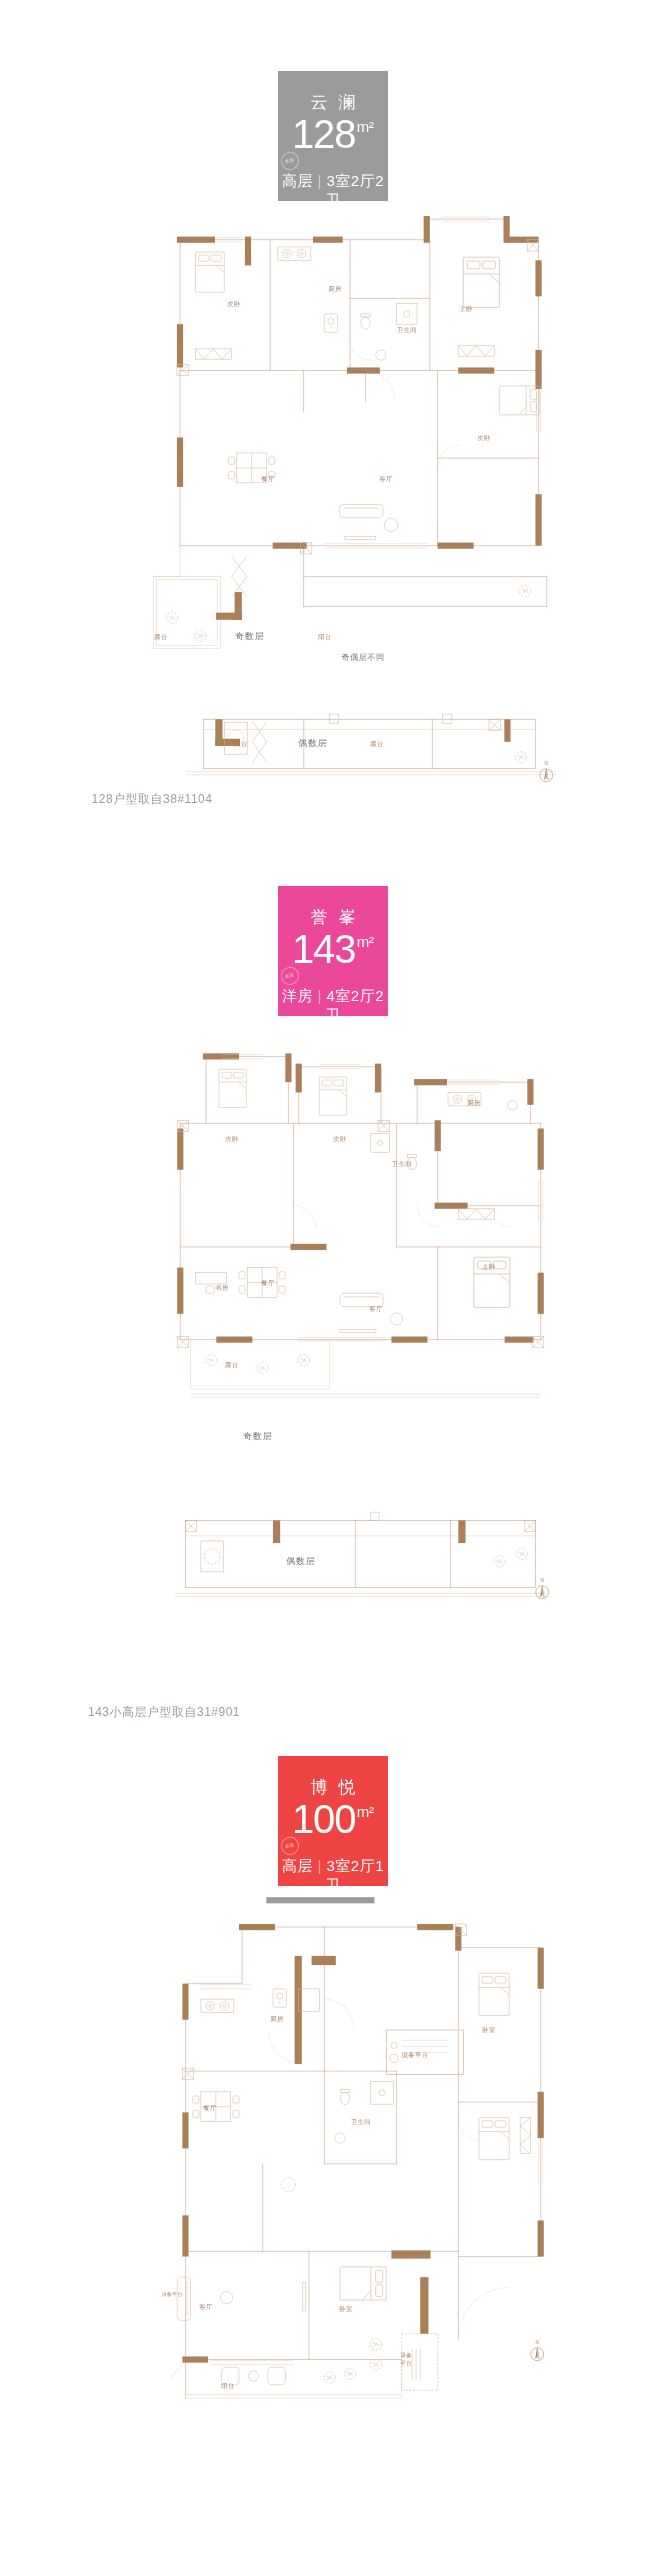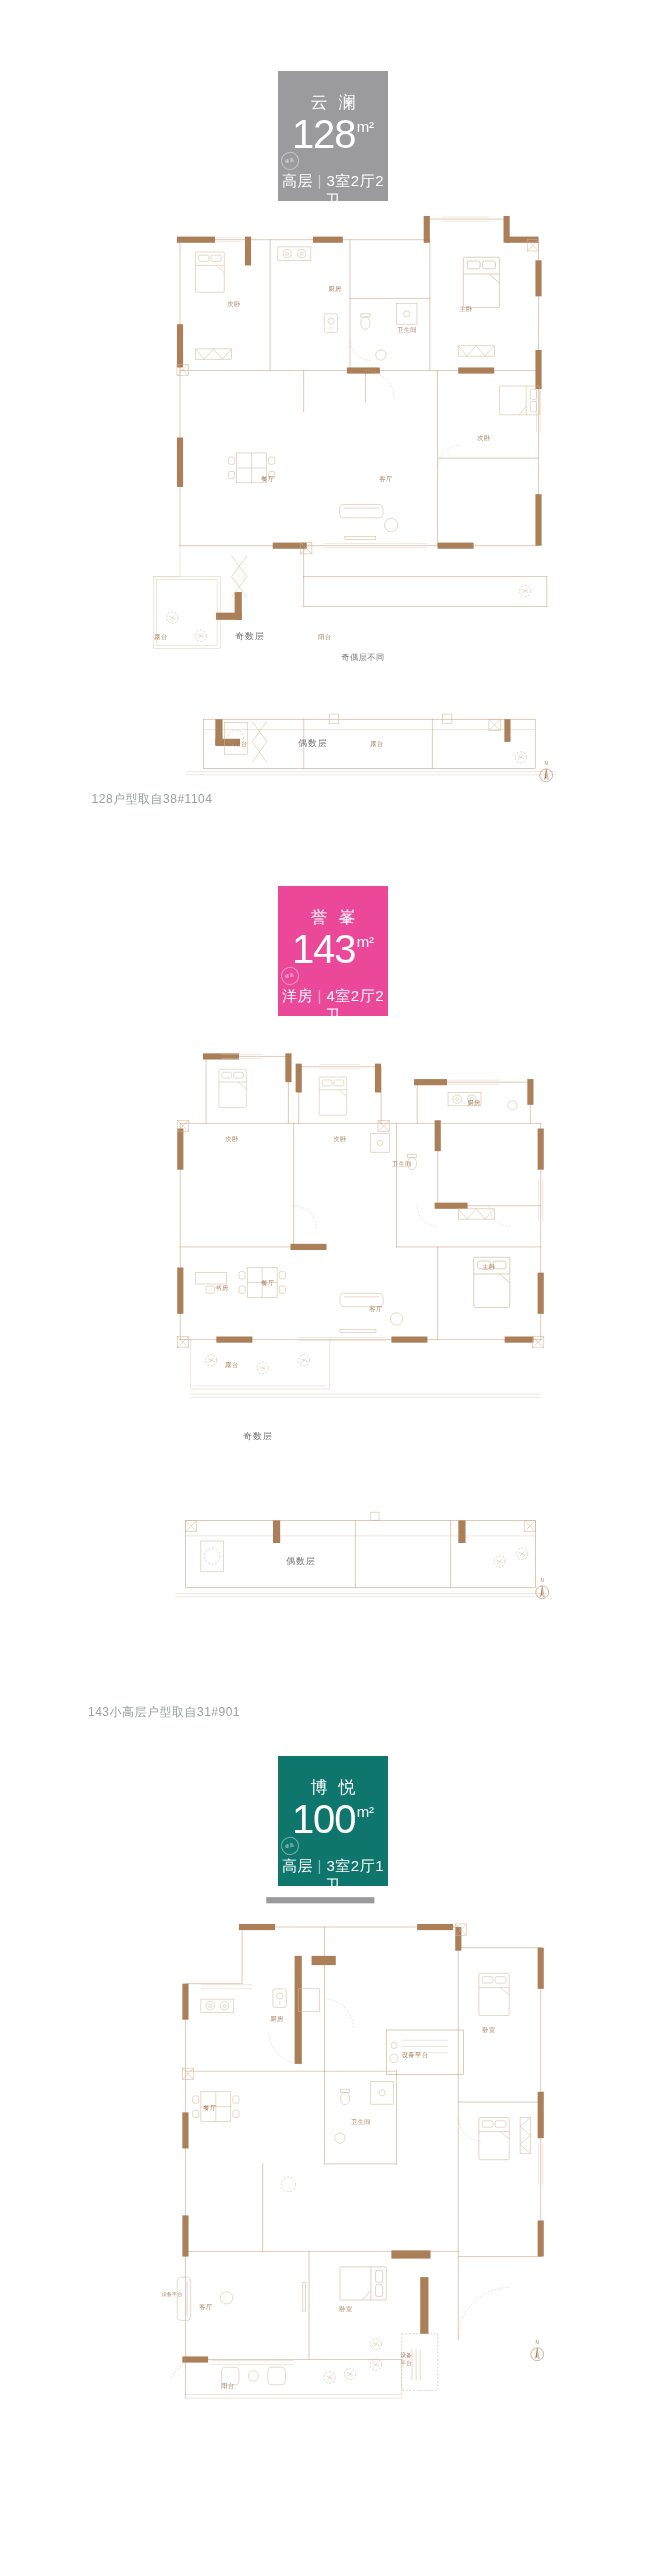--- a/index.html
+++ b/index.html
@@ -266,21 +266,21 @@
 
   <div class="compass" style="left:535px;top:1578px">
     <div class="compass-n">N</div>
     <svg width="14.4" height="17.5" viewBox="0 0 28 34">
       <circle cx="14" cy="18" r="12.5" fill="none" stroke="#b48a64" stroke-width="1.2"></circle>
       <path d="M14,6 L10,27 L14,23 Z" fill="#a8805c"></path>
       <path d="M14,6 L18,27 L14,23 Z" fill="none" stroke="#a8805c" stroke-width="1"></path>
     </svg>
   </div>
 
-  <div class="badge" style="top: 1756px; background-color: #0f766e;">
+  <div class="badge" style="top: 1756px; background-color: #ef4444;">
     <div class="badge-name">博 悦</div>
     <div class="badge-seal">建面</div>
     <div class="badge-num-row">
       <span class="badge-area">100</span>
       <span class="badge-unit">m²</span>
     </div>
     <div class="badge-spec">
       <span>高层</span><span class="div">|</span><span>3室2厅1卫</span>
     </div>
   </div>

